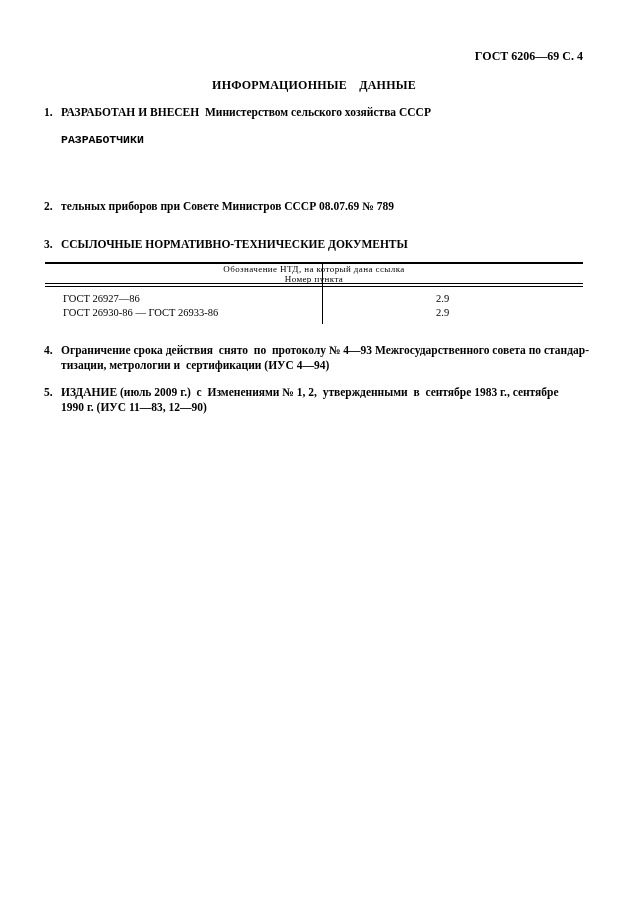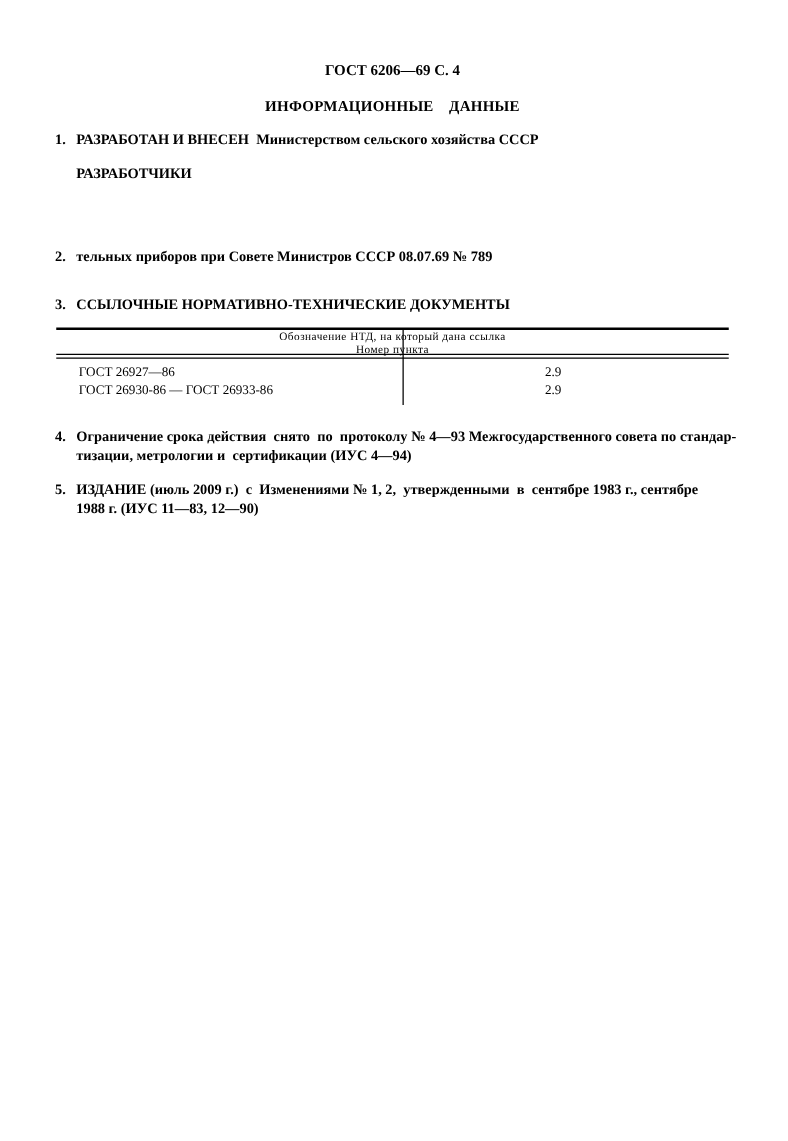--- a/index.html
+++ b/index.html
@@ -16,21 +16,21 @@
     font-family: "Liberation Serif", "DejaVu Serif", serif;
     overflow: hidden;
   }
   .pre { white-space: pre; }
 
   .hdr-right {
     position: absolute;
     top: 49px;
     left: 45px;
     width: 538px;
-    text-align: center;
+    text-align: right;
     font-size: 12px;
     font-weight: bold;
   }
   .doc-title {
     position: absolute;
     top: 78px;
     left: 45px;
     width: 538px;
     text-align: center;
     font-size: 12px;
@@ -54,20 +54,21 @@
   }
   .item .txt {
     padding-left: 17px;
   }
 
   .subhead {
     position: absolute;
     left: 61px;
     font-size: 11.5px;
     font-weight: bold;
+    font-family: Liberation Mono, monospace;
   }
   .devnames {
     position: absolute;
     left: 78px;
     width: 505px;
     font-size: 11.5px;
     font-weight: bold;
     line-height: 15px;
   }
 
@@ -178,17 +179,17 @@
     <div class="txt">
       <div class="pre">Ограничение срока действия  снято  по  протоколу № 4—93 Межгосударственного совета по стандар-</div>
       <div class="pre">тизации, метрологии и  сертификации (ИУС 4—94)</div>
     </div>
   </div>
 
   <div class="item" style="top:385px">
     <span class="num">5.</span>
     <div class="txt">
       <div class="pre">ИЗДАНИЕ (июль 2009 г.)  с  Изменениями № 1, 2,  утвержденными  в  сентябре 1983 г., сентябре</div>
-      <div class="pre">1988 г. (ИУС 11—83, 12—90)</div>
+      <div class="pre">1990 г. (ИУС 11—83, 12—90)</div>
     </div>
   </div>
 
 </div>
 
 </body></html>

